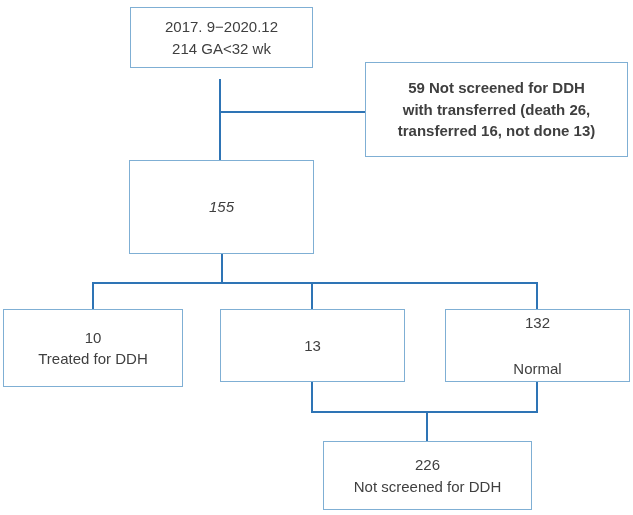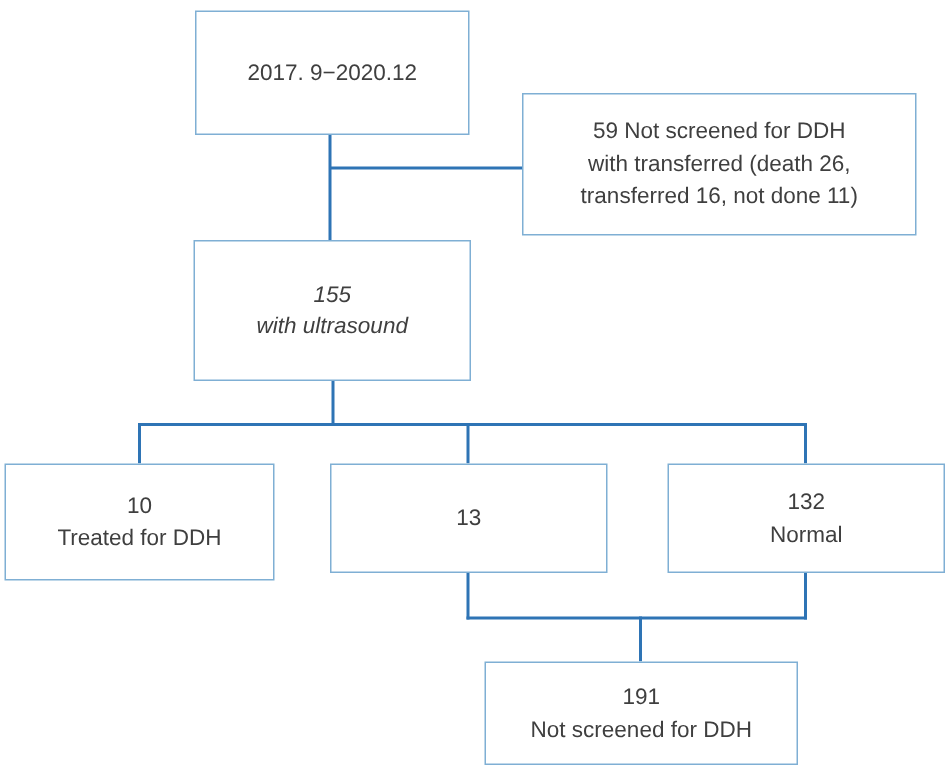--- a/index.html
+++ b/index.html
@@ -49,47 +49,47 @@
   <div class="line v" style="left:221px; top:254px; height:30px;"></div>
   <div class="line h" style="left:92px;  top:282px; width:446px;"></div>
   <div class="line v" style="left:92px;  top:282px; height:27px;"></div>
   <div class="line v" style="left:311px; top:282px; height:27px;"></div>
   <div class="line v" style="left:536px; top:282px; height:27px;"></div>
   <div class="line v" style="left:311px; top:382px; height:31px;"></div>
   <div class="line v" style="left:536px; top:382px; height:31px;"></div>
   <div class="line h" style="left:311px; top:411px; width:227px;"></div>
   <div class="line v" style="left:426px; top:411px; height:30px;"></div>
 
-  <div class="box" style="left:130px; top:7px; width:183px; height:83px;">
+  <div class="box" style="left:130px; top:7px; width:183px; height:61px;">
     <div>2017. 9−2020.12</div>
+    <div>214 GA&lt;32 wk</div>
   </div>
 
-  <div class="box" style="left:348px; top:62px; width:263px; height:95px;">
+  <div class="box" style="left:365px; top:62px; width:263px; height:95px;font-weight:bold;">
     <div>59 Not screened for DDH</div>
     <div>with transferred (death 26,</div>
-    <div>transferred 16, not done 11)</div>
+    <div>transferred 16, not done 13)</div>
   </div>
 
   <div class="box" style="left:129px; top:160px; width:185px; height:94px;font-style:italic;">
     <div>155</div>
-    <div>with ultrasound</div>
   </div>
 
   <div class="box" style="left:3px; top:309px; width:180px; height:78px;">
     <div>10</div>
     <div>Treated for DDH</div>
   </div>
 
   <div class="box" style="left:220px; top:309px; width:185px; height:73px;">
     <div>13</div>
   </div>
 
-  <div class="box" style="left:445px; top:309px; width:185px; height:73px;">
+  <div class="box" style="left:445px; top:309px; width:185px; height:73px;justify-content:space-between;">
     <div>132</div>
     <div>Normal</div>
   </div>
 
   <div class="box" style="left:323px; top:441px; width:209px; height:69px;">
-    <div>191</div>
+    <div>226</div>
     <div>Not screened for DDH</div>
   </div>
 
 </div>
 
 </body></html>

